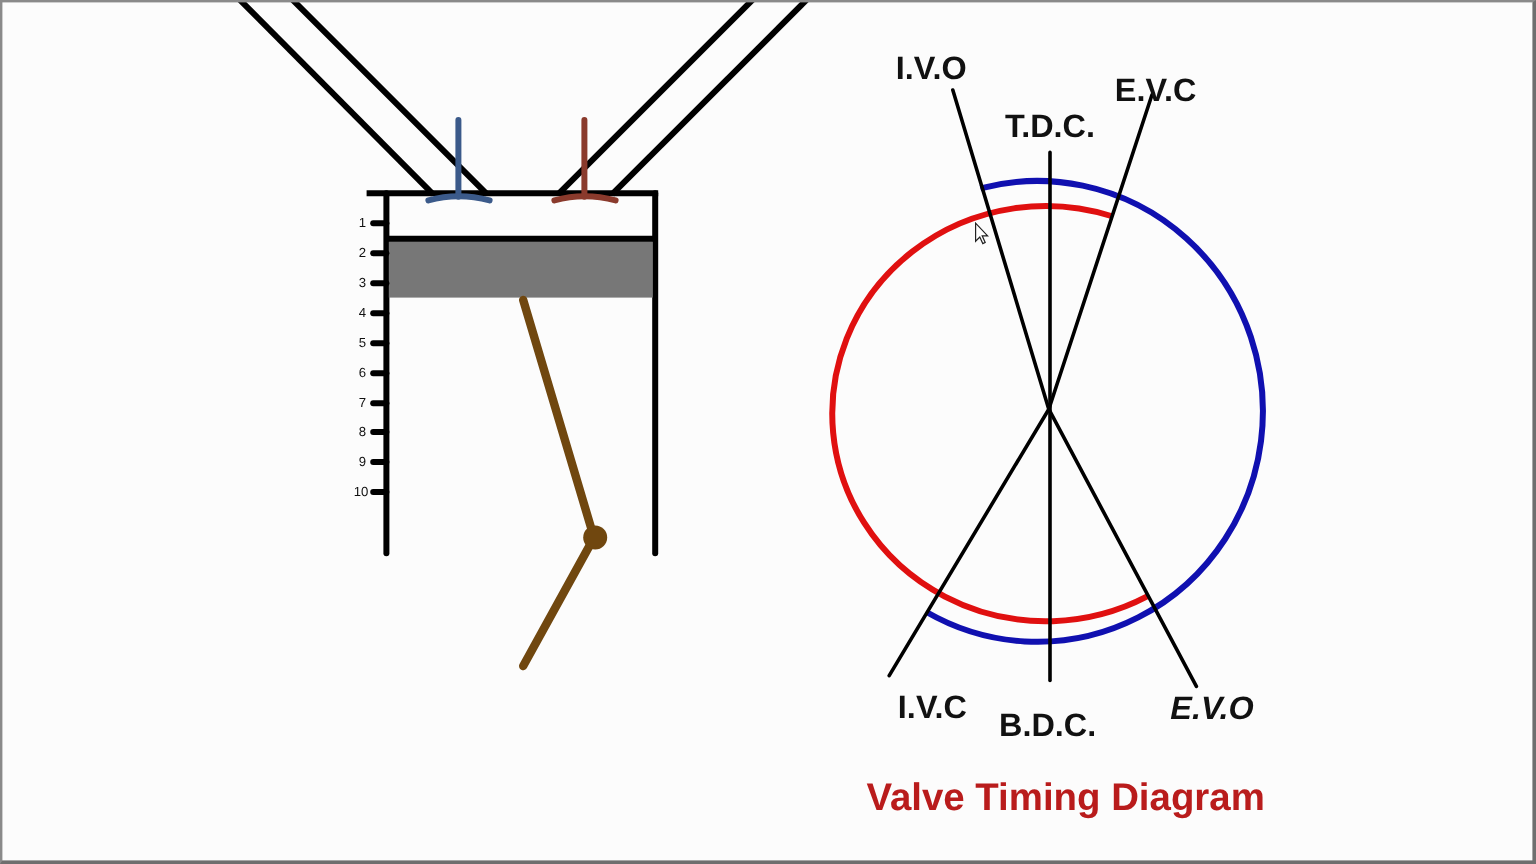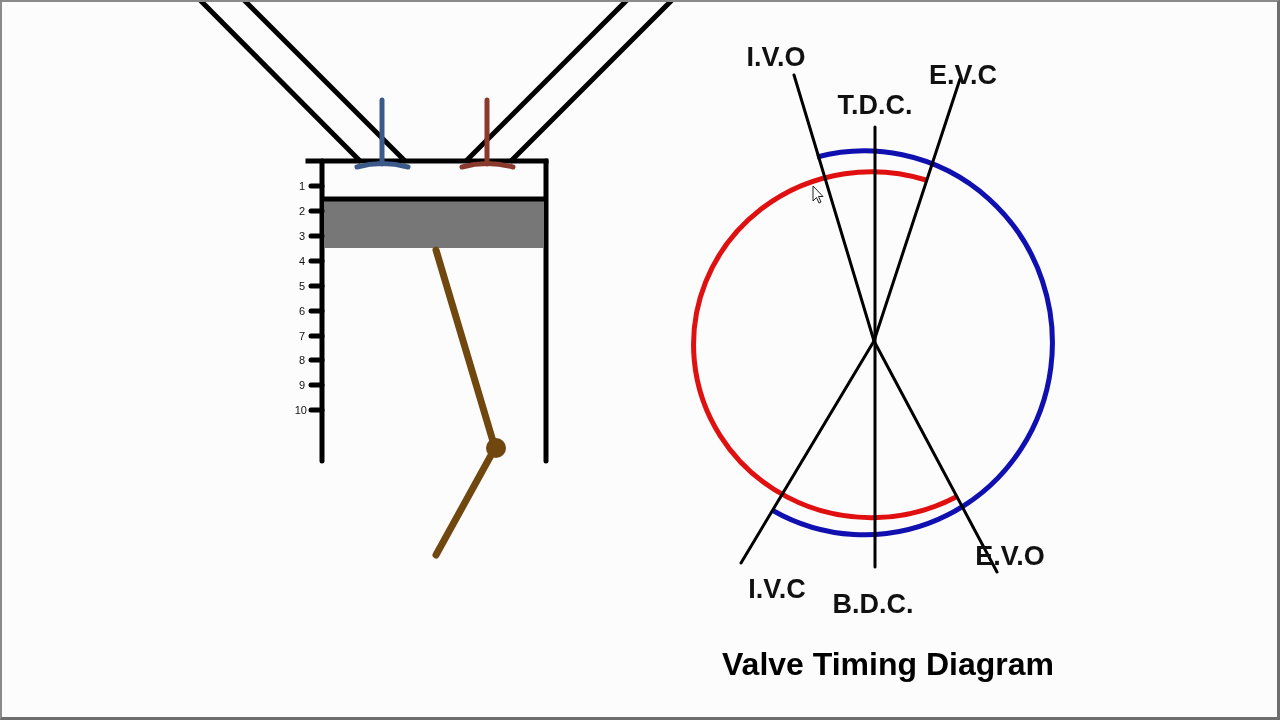--- a/index.html
+++ b/index.html
@@ -24,21 +24,21 @@
       transform: translateX(-50%); white-space: nowrap;
     }
     .lbl.pt { font-size: 27px; text-align: right; }
     .tick-lbl {
       position: absolute; font-size: 11px; color: #111; font-weight: normal;
       transform: translate(-100%, -50%); text-align: right;
     }
     .title {
       position: absolute; left: 888px; top: 646px;
       transform: translateX(-50%);
-      font-size: 32px; font-weight: bold; color: #000000; white-space: nowrap;
+      font-size: 32px; font-weight: bold; color: #b91c1c; white-space: nowrap;
     }
     .cursor { position: absolute; left: 812px; top: 185px; }
   </style>
 </head>
 <body>
 
 <svg class="stage" width="1280" height="720" viewBox="0 0 1280 720">
 
   <g stroke="#000" stroke-width="5" fill="none">
     <line x1="198" y1="-2" x2="361" y2="162"></line>
@@ -111,21 +111,21 @@
 <div class="tick-lbl" style="left:305px; top:336px;">7</div>
 <div class="tick-lbl" style="left:305px; top:360px;">8</div>
 <div class="tick-lbl" style="left:305px; top:385px;">9</div>
 <div class="tick-lbl" style="left:307px; top:410px;">10</div>
 
 <div class="lbl pt" style="left:776px; top:42px;">I.V.O</div>
 <div class="lbl pt" style="left:963px; top:60px;">E.V.C</div>
 <div class="lbl pt" style="left:875px; top:90px;">T.D.C.</div>
 <div class="lbl pt" style="left:741px; top:574px;margin-left:36px;">I.V.C</div>
 <div class="lbl pt" style="left:873px; top:589px;">B.D.C.</div>
-<div class="lbl pt" style="left:1010px; top:541px;">E.V.O</div>
+<div class="lbl pt" style="left:1010px; top:575px;font-style:italic;">E.V.O</div>
 
 <div class="title">Valve Timing Diagram</div>
 
 <svg class="cursor" width="14" height="22" viewBox="0 0 14 22">
   <path d="M1 1 L1 16 L4.5 12.5 L7 18 L9 17 L6.5 11.5 L11 11.5 Z" fill="#fff" stroke="#222" stroke-width="1"></path>
 </svg>
 
 <div class="frame"></div>
 
 </body></html>

